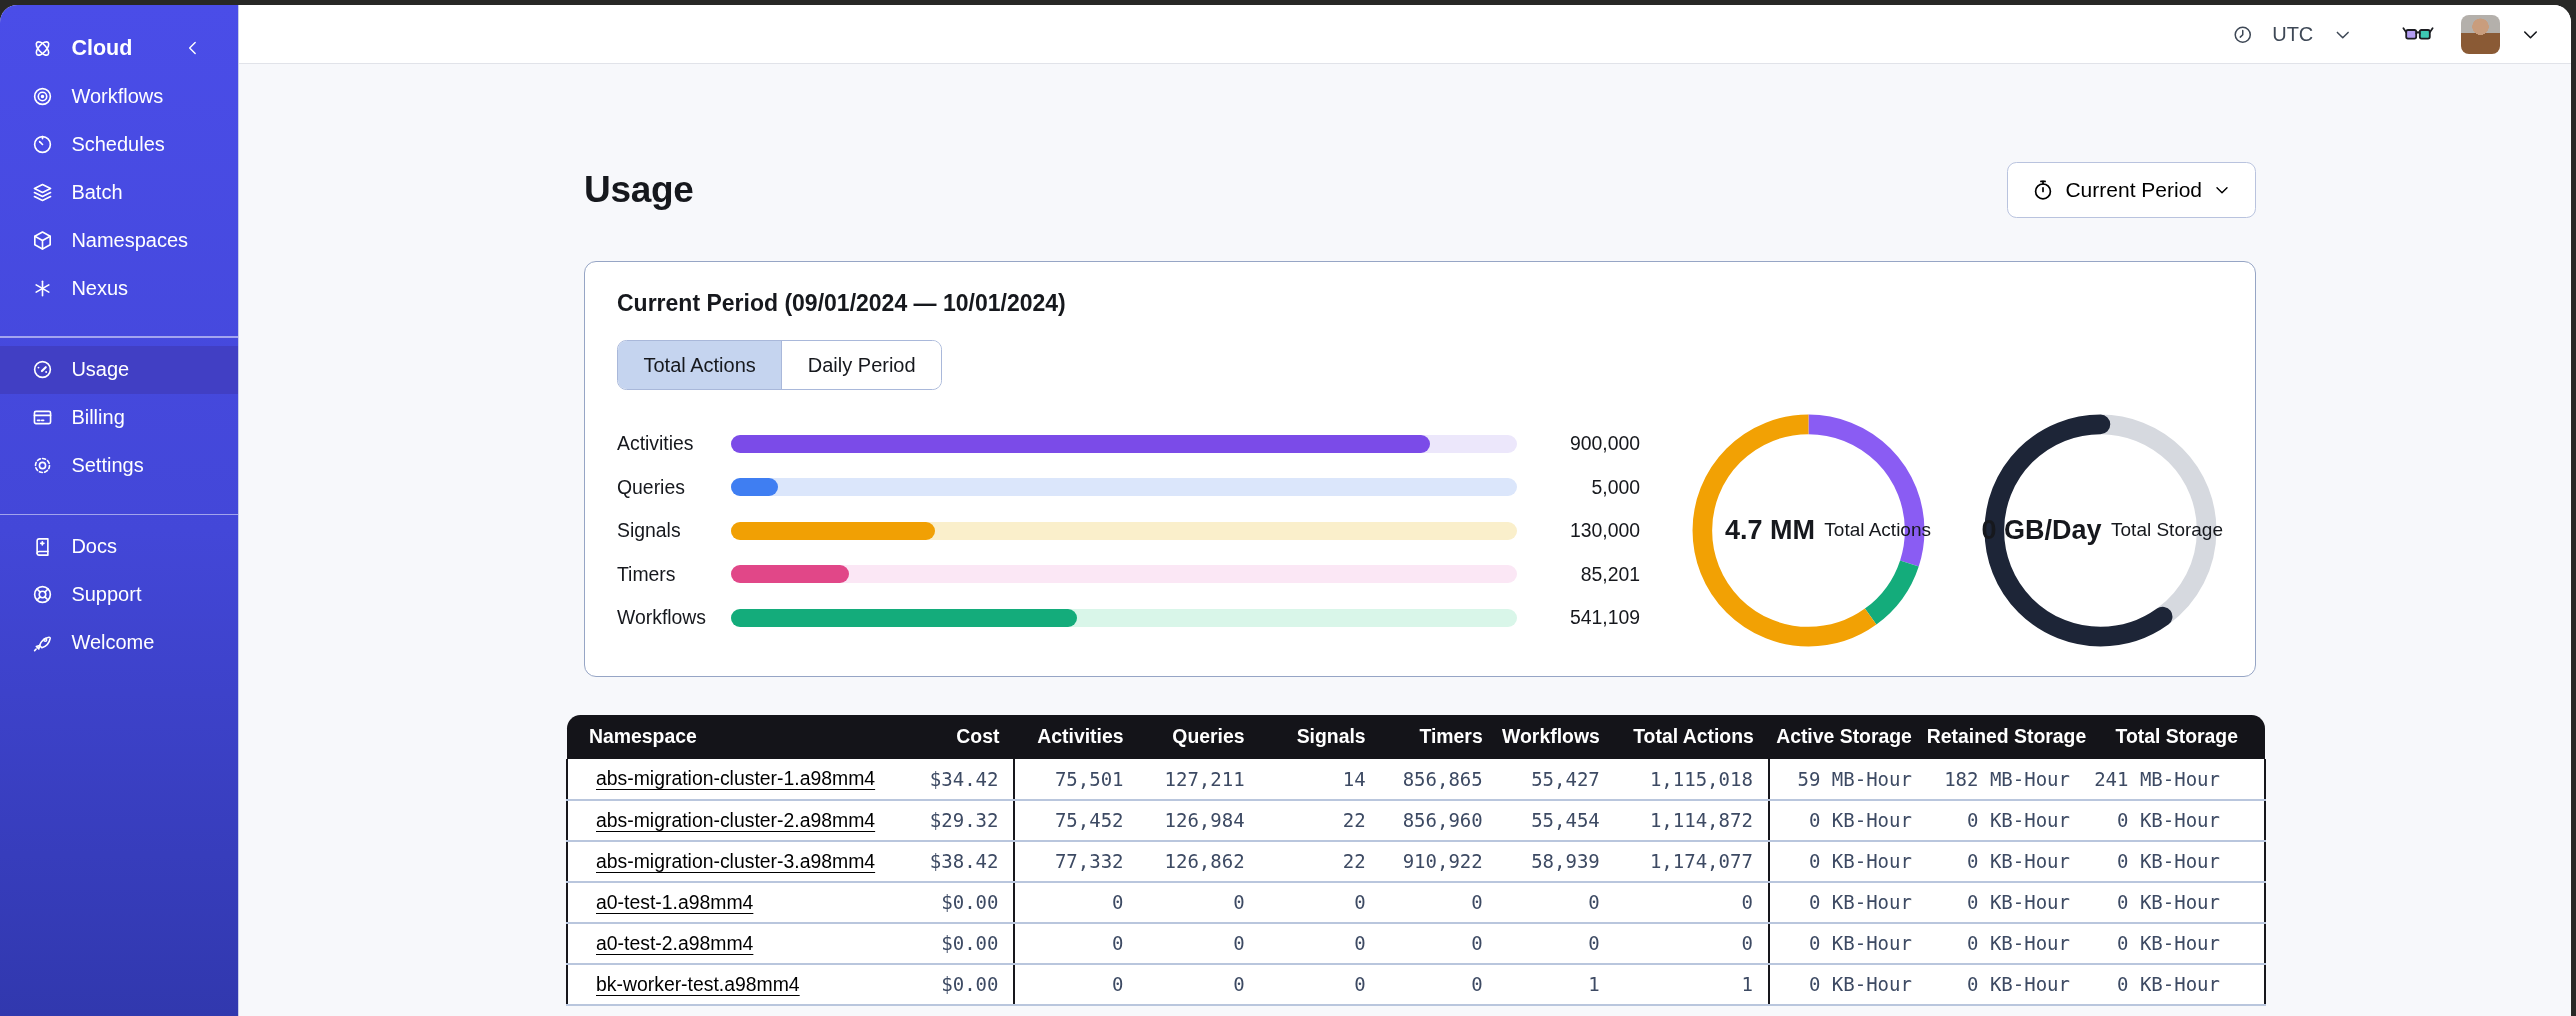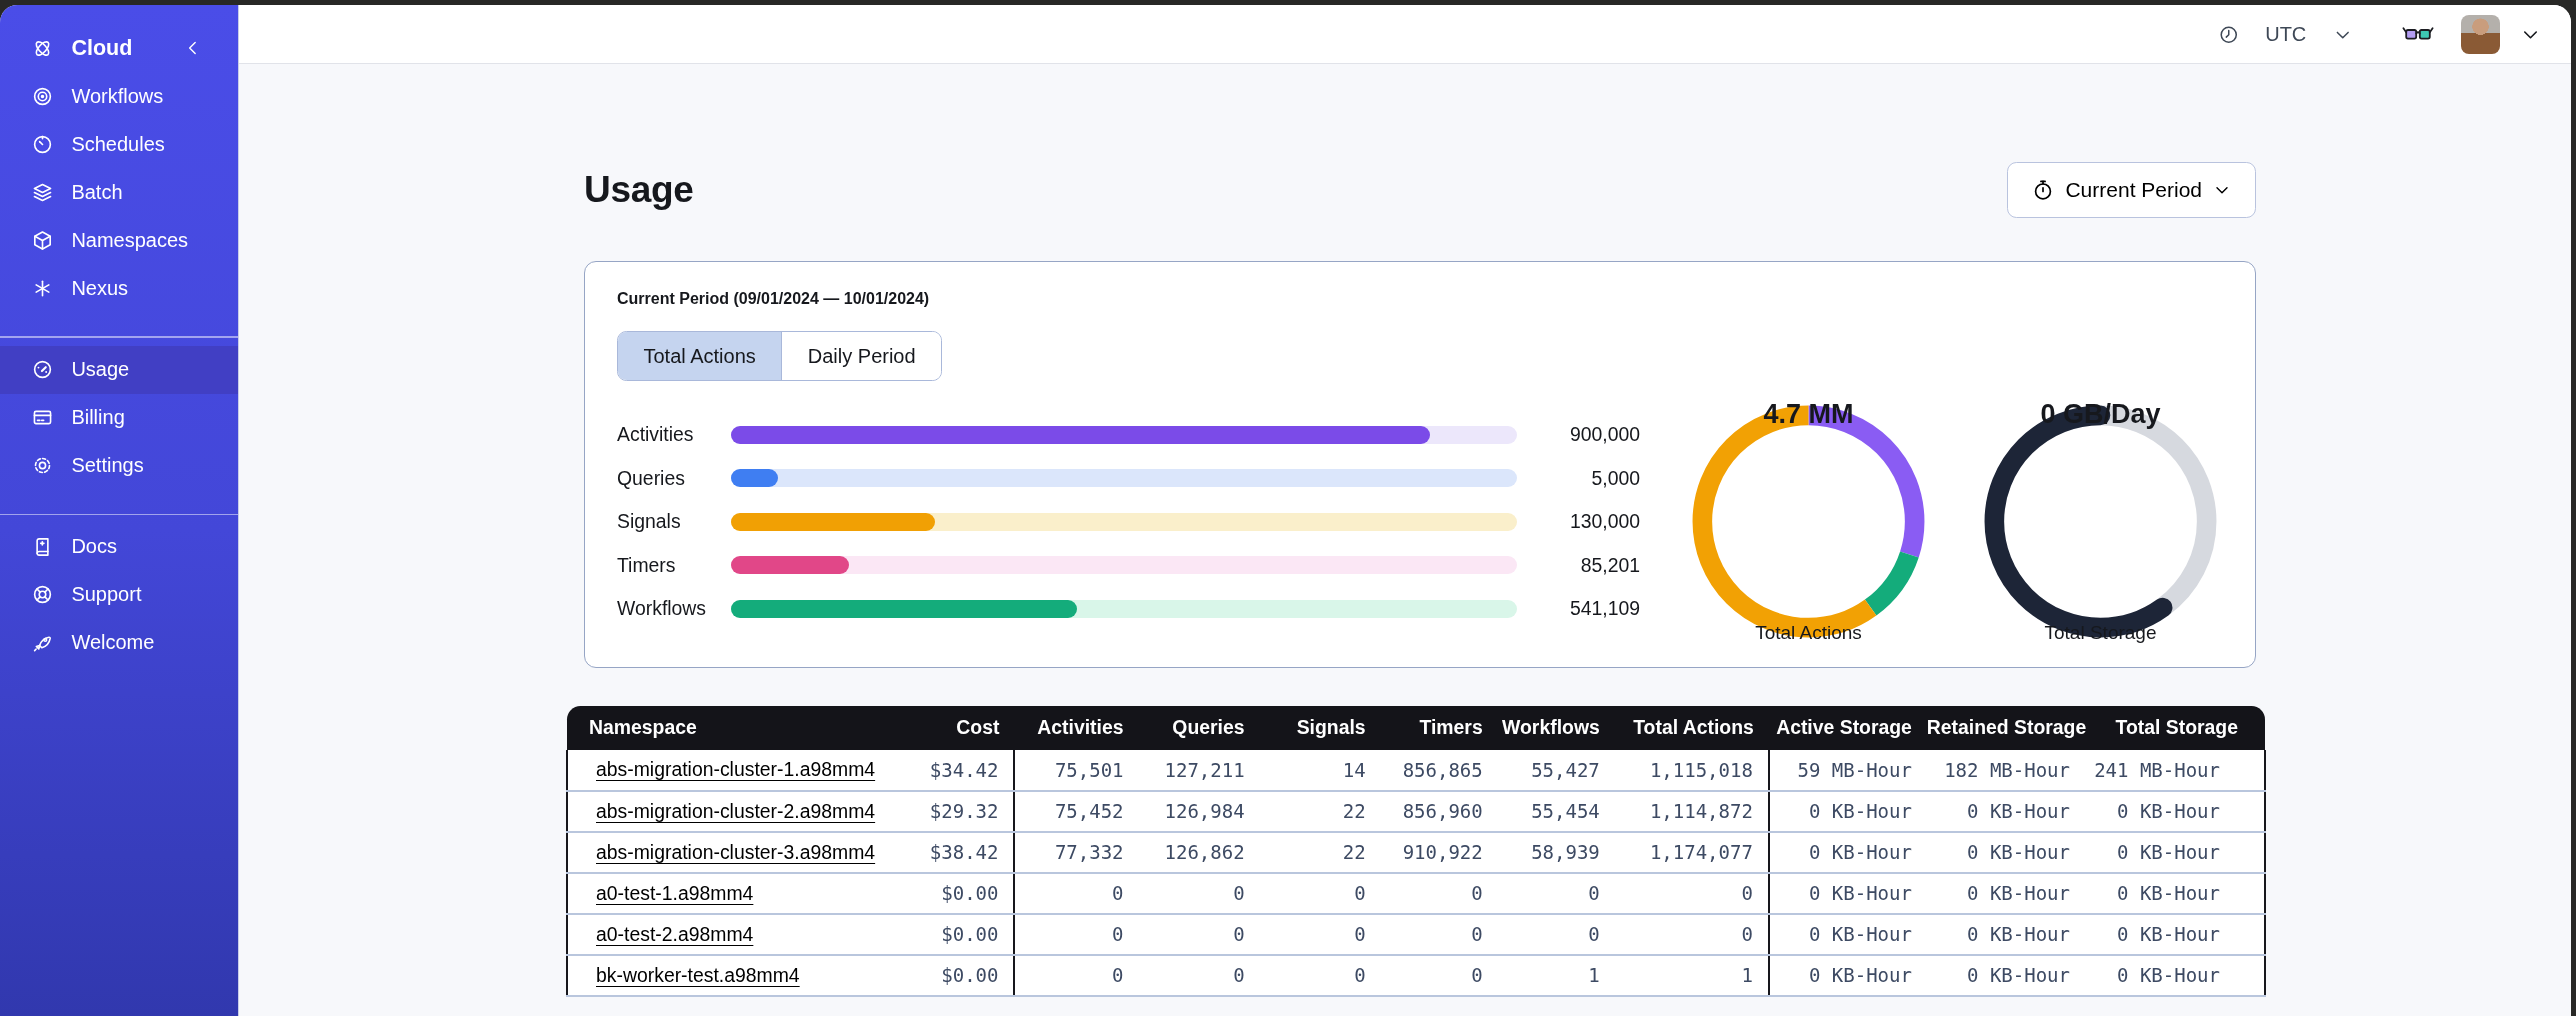--- a/index.html
+++ b/index.html
@@ -38,21 +38,21 @@
   .logo-row .collapse { margin-left:auto; width:20px; height:20px; display:flex; }
   .nav-divider { height:1.3px; background:rgba(255,255,255,.5); margin:24px 0 8px; }
   
   .main { flex:1; display:flex; flex-direction:column; min-width:0; }
   .topbar {
     height:59px; flex:none; background:#fff;
     border-bottom:1.3px solid #e1e3e9;
     display:flex; align-items:center; justify-content:flex-end;
     padding-right:29.5px;
   }
-  .tz-btn { display:flex; align-items:center; gap:26px; font-size:20px; font-weight:500; color:#3e4856; cursor:pointer; }
+  .tz-btn { display:flex; align-items:center; gap:19px; font-size:20px; font-weight:500; color:#3e4856; cursor:pointer; }
   .tz-btn .icn, .caret { width:21.5px; height:21.5px; display:flex; }
   .glasses-btn { margin-left:48px; width:32px; height:20px; display:flex; cursor:pointer; }
   .avatar {
     margin-left:27px; width:39px; height:39px; border-radius:8px; cursor:pointer;
     background:
       radial-gradient(circle at 50% 30%, #c99d7d 0 24%, rgba(0,0,0,0) 25%),
       linear-gradient(180deg,#b4b0ab 0 46%, #8a5a35 47% 100%);
   }
   .user-caret { margin-left:19px; width:23px; height:23px; display:flex; cursor:pointer; }
   .content { flex:1; overflow:hidden; padding:98px 0 0 327px; }
@@ -67,42 +67,42 @@
     font-size:21px; font-weight:500; cursor:pointer;
   }
   .period-btn .icn { width:24px; height:24px; display:flex; }
   .period-btn .caret { width:20px; height:20px; }
   
   .card {
     margin:43px 0 0 18px; width:1672px;
     background:#fff; border:1.3px solid #96a5c5; border-radius:12px;
     padding:28px 32px 23px;
   }
-  .card-title { font-size:16px; font-weight:600; }
+  .card-title { font-size:23px; font-weight:600; }
   .tabs { margin-top:23px; display:inline-flex; border:1.3px solid #a9b8da; border-radius:9.4px; overflow:hidden; }
   .tab {
     height:48px; padding:0 25.5px; display:flex; align-items:center;
     font-size:20px; font-weight:500; background:#fff; cursor:pointer;
     border-left:1.3px solid #a9b8da;
   }
   .tab:first-child { border-left:none; }
   .tab.selected { background:#c5d4ef; }
   .chart-row { display:flex; margin-top:17.4px; }
   .bars { flex:1; max-width:1063px; margin-top:27px; }
   .bar-row { display:flex; align-items:center; height:18px; margin-bottom:25.5px; }
   .bar-label { width:114px; font-size:19.4px; }
   .bar-track { flex:1; height:18px; border-radius:9.4px; position:relative; }
   .bar-fill { position:absolute; left:0; top:0; bottom:0; border-radius:9.4px; }
   .bar-value { width:106px; margin-left:17.4px; text-align:right; font-size:19.4px; }
   .donuts { display:flex; gap:47px; margin-left:46px; }
   .donut { position:relative; width:245px; height:245px; }
   .donut svg { width:100%; height:100%; }
   .donut-center {
-    position:absolute; inset:0; display:flex; flex-direction:column;
-    align-items:center; justify-content:space-between; gap:9.4px; text-align:center;
+    position:absolute; inset:0; display:flex; flex-direction:row;
+    align-items:center; justify-content:flex-end; gap:9.4px; text-align:center;
   }
   .donut-title { font-size:27px; font-weight:600; }
   .donut-sub { font-size:19px; }
   
   .table-wrap { margin-top:38px; width:1700px; }
   table { width:100%; border-collapse:collapse; table-layout:fixed; }
   col.c1{width:302px} col.c2{width:145px} col.c3{width:124px} col.c4{width:121px}
   col.c5{width:121px} col.c6{width:117px} col.c7{width:117px} col.c8{width:154px}
   col.c9{width:158px} col.c10{width:158px} col.c11{width:180px}
   thead th {

